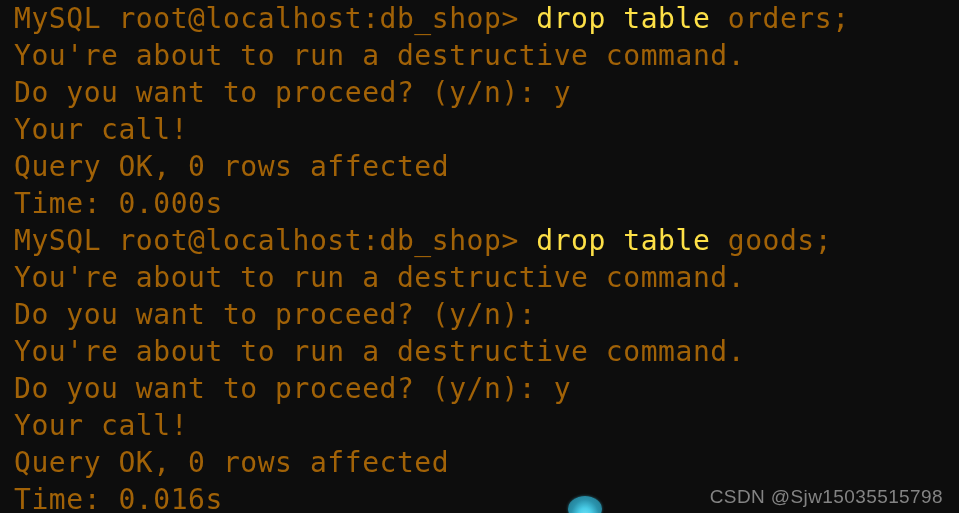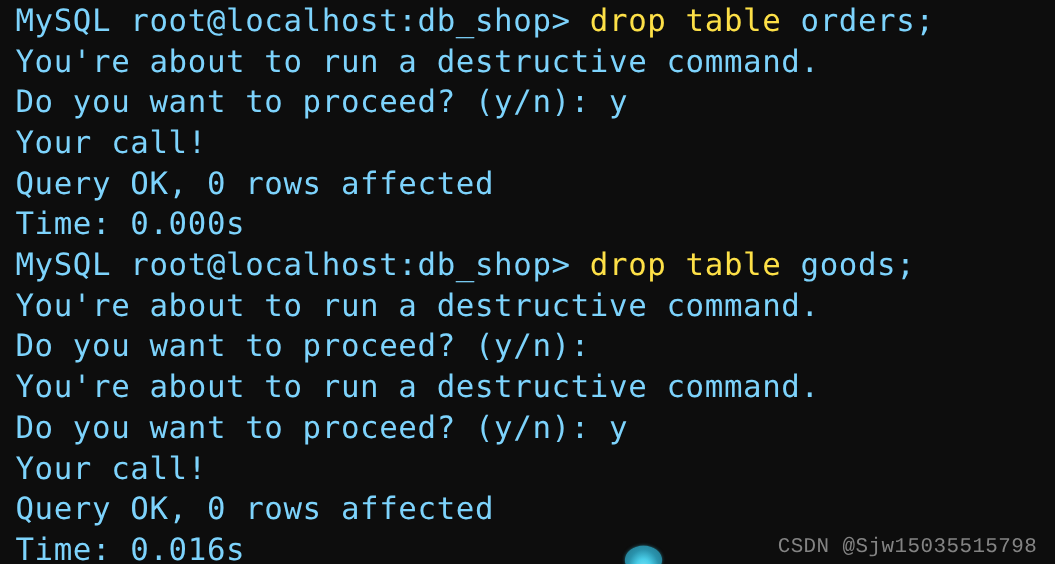--- a/index.html
+++ b/index.html
@@ -28,27 +28,27 @@
   }
   .line {
     height: 37px;
     white-space: pre;
     color: #d6d6d6;
   }
   .kw {
     color: #fde047;
   }
   .plain {
-    color: #7dd3fc;
+    color: #a16207;
   }
   #watermark {
     position: absolute;
     right: 16px;
     bottom: 5px;
-    font-family: Liberation Mono, monospace;
+    font-family: Liberation Sans, sans-serif;
     font-size: 19px;
     color: #8e8e8e;
     letter-spacing: 0.4px;
     white-space: pre;
     opacity: 0.92;
   }
   #cursor-blob {
     position: absolute;
     left: 568px;
     bottom: -9px;

